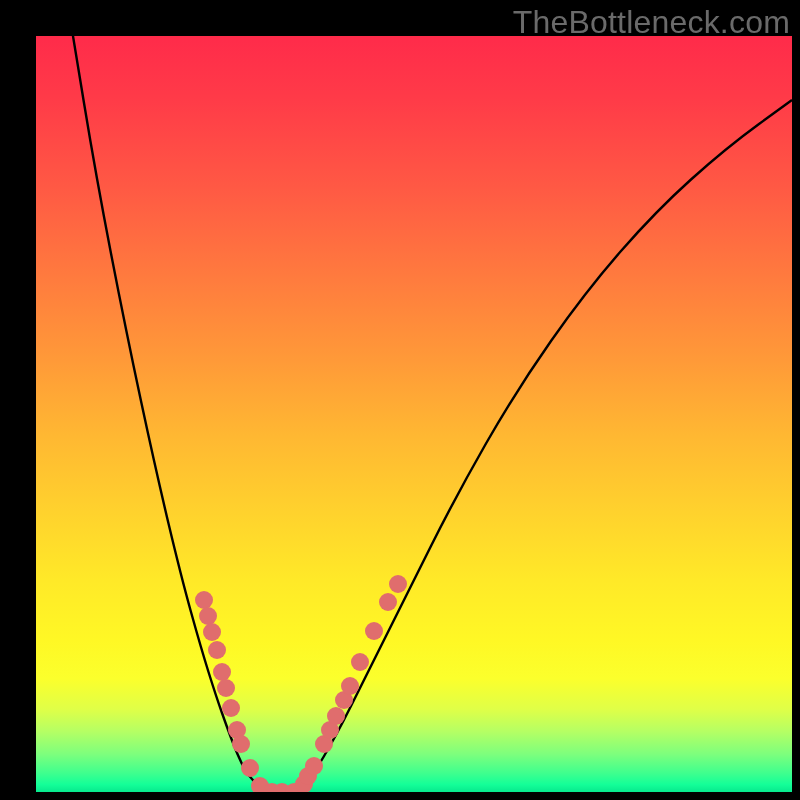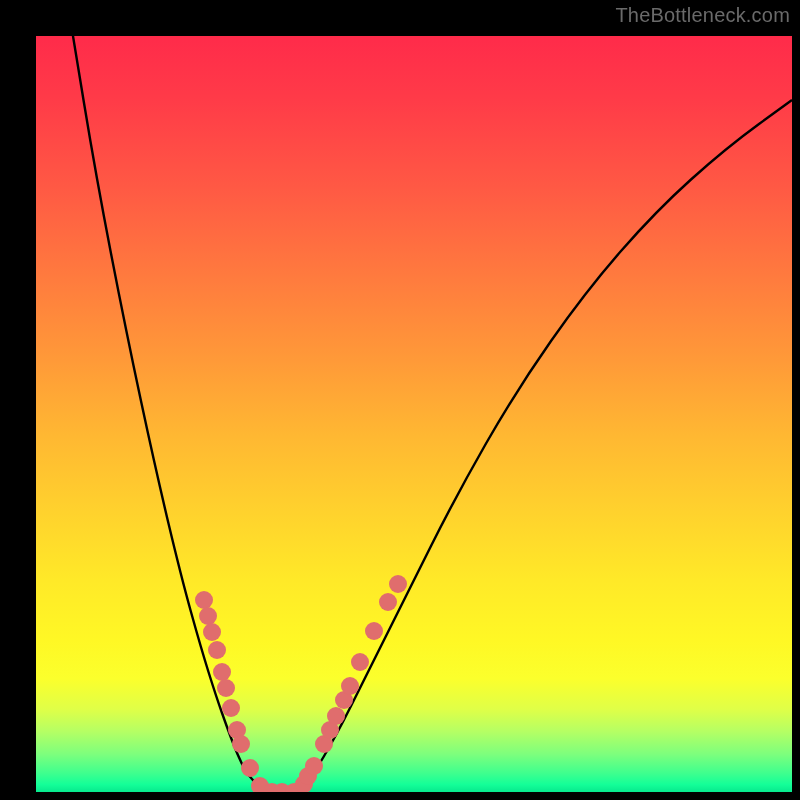--- a/index.html
+++ b/index.html
@@ -58,21 +58,21 @@
     left: 0;
     top: 0;
     width: 100%;
     height: 100%;
   }
   .watermark {
     position: absolute;
     top: 4px;
     right: 10px;
     color: #6a6a6a;
-    font-size: 20px;
+    font-size: 32px;
     font-weight: 500;
     letter-spacing: 0.2px;
     user-select: none;
     margin-left: 16px;
   }
 </style>
 </head>
 <body>
 
 <div class="frame">

